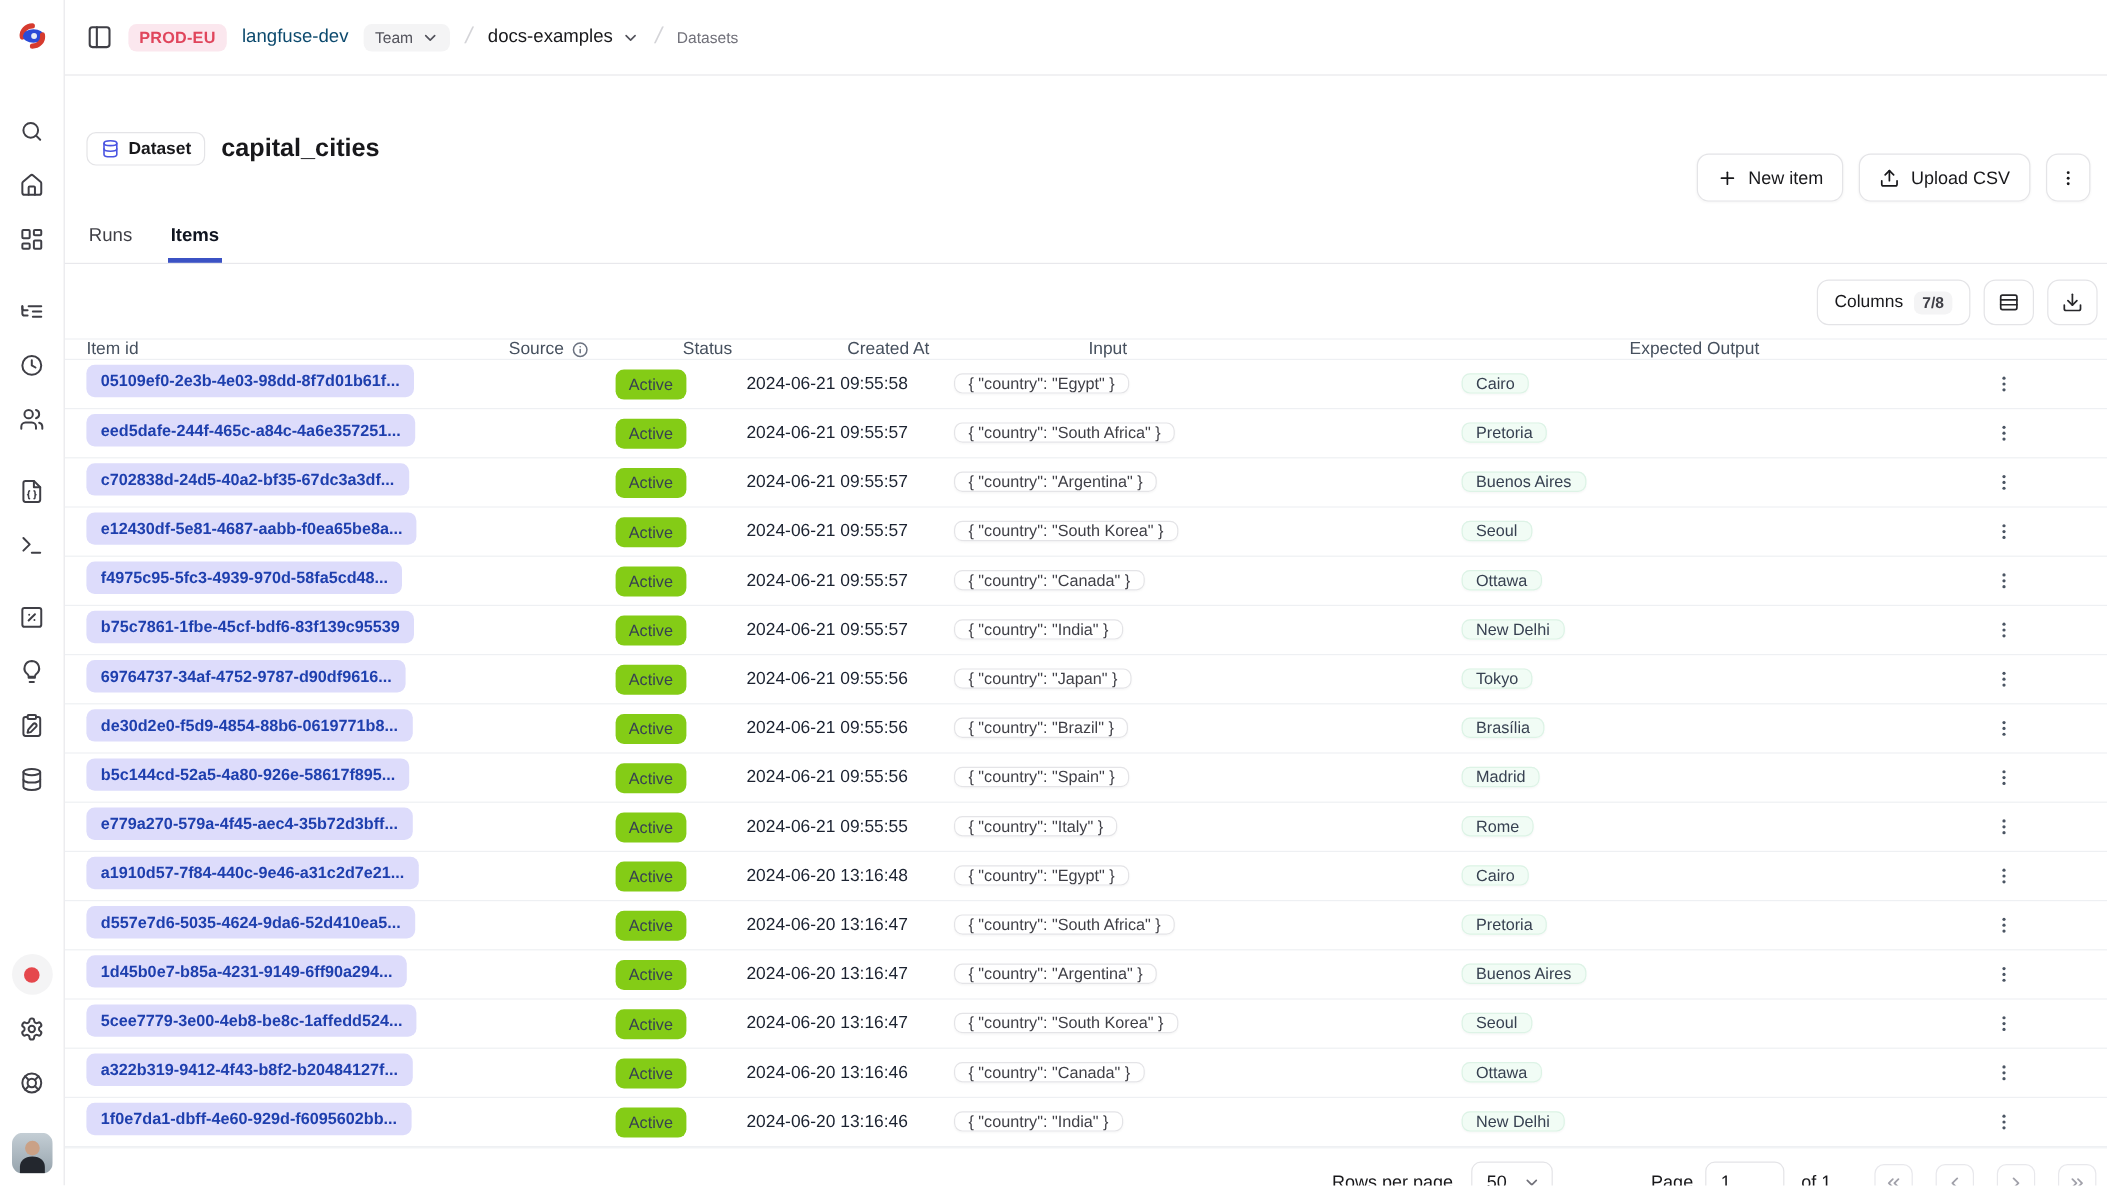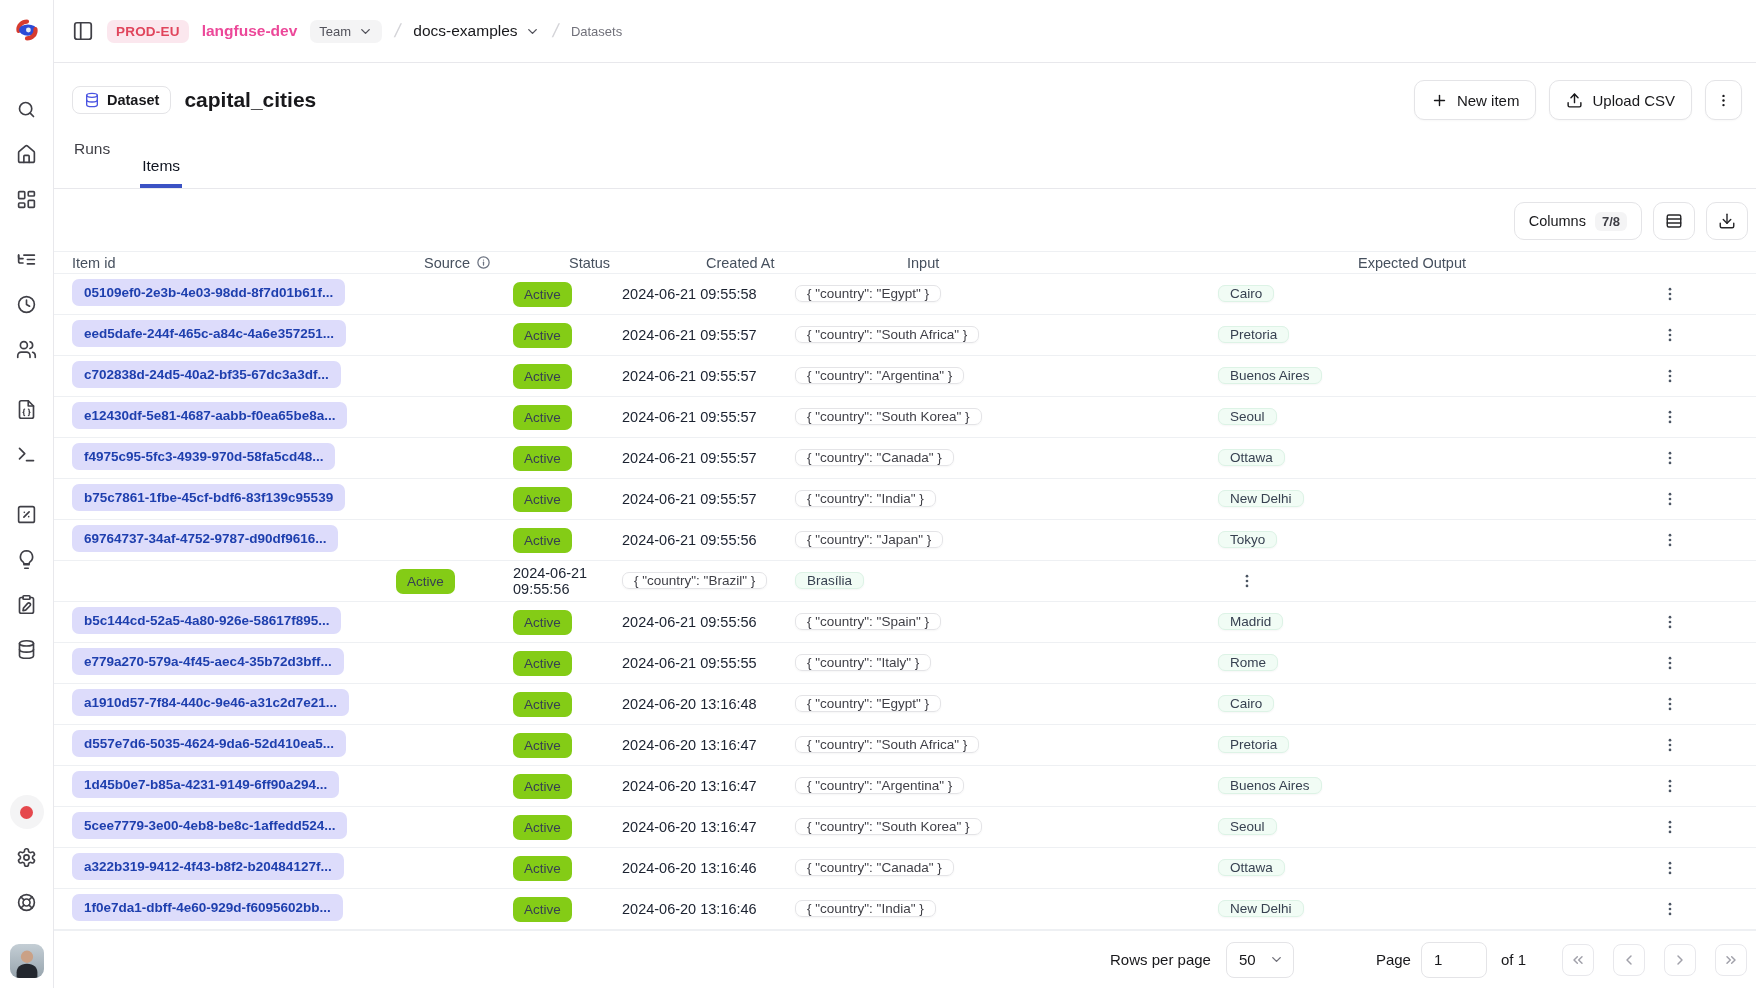--- a/index.html
+++ b/index.html
@@ -20,43 +20,43 @@
   .record-dot{width:13px;height:13px;border-radius:50%;background:#e5484d;}
   .avatar{width:34px;height:34px;border-radius:9px;overflow:hidden;margin-top:14px;flex-shrink:0;cursor:pointer;}
 
   
   .main{flex:1;display:flex;flex-direction:column;min-width:0;}
 
   .topbar{height:63px;border-bottom:1px solid #e8e8ec;display:flex;align-items:center;padding:0 18px;gap:13px;flex-shrink:0;}
   .tb-toggle{color:#3f3f46;display:flex;cursor:pointer;}
   .tb-toggle svg{width:22px;height:22px;}
   .env-badge{background:#fbe7ee;color:#e0455c;font-size:13.5px;font-weight:600;padding:4px 9px;border-radius:7px;letter-spacing:.2px;}
-  .org-name{font-size:15.5px;font-weight:700;color:#ec4899;}
+  .org-name{font-size:15.5px;font-weight:400;color:#0c4a6e;}
   .team-pill{display:flex;align-items:flex-start;gap:7px;background:#f4f4f5;border-radius:7px;padding:4px 9px;
     font-size:13px;color:#52525b;cursor:pointer;}
   .team-pill svg,.crumb-group svg{width:15px;height:15px;color:#52525b;}
   .slash{color:#d4d4d8;font-size:19px;font-weight:300;transform:skewX(-12deg);}
   .crumb-group{display:flex;align-items:center;gap:7px;cursor:pointer;}
   .crumb-project{font-size:15.5px;font-weight:500;color:#18181b;}
   .crumb-section{font-size:13px;color:#71717a;}
 
   .page-head{display:flex;align-items:center;padding:17px 14px 0 18px;gap:13px;}
   .ds-pill{display:flex;align-items:center;gap:7px;border:1px solid #e4e4e7;border-radius:8px;padding:5px 11px;background:#fff;}
   .ds-pill svg{width:16px;height:16px;color:#4a54e1;}
   .ds-pill-label{font-size:14.5px;font-weight:700;color:#18181b;}
   .page-title{font-size:21px;font-weight:700;color:#18181b;}
   .head-spacer{flex:1;}
   .btn{display:flex;align-items:center;gap:9px;height:40px;padding:0 16px;border:1px solid #e4e4e7;border-radius:10px;
-    background:#fff;font-size:15px;font-weight:500;color:#18181b;cursor:pointer;box-shadow:0 1px 2px rgba(0,0,0,.03);}
+    background:#fff;font-size:15px;font-weight:500;color:#18181b;cursor:pointer;box-shadow:0 1px 2px rgba(0,0,0,.03);margin-top:48px;}
   .btn svg{width:17px;height:17px;}
   .btn-icon-only{padding:0;width:37px;justify-content:center;}
 
   .tabs{display:flex;gap:28px;padding:0 18px;margin-top:16px;border-bottom:1px solid #e8e8ec;}
   .tab{font-size:15.5px;padding:4px 2px 9px;border-bottom:4px solid transparent;color:#3f3f46;font-weight:500;cursor:pointer;}
-  .tab.active{color:#0f1420;font-weight:400;border-bottom-color:#3b52c4;margin-top:17px;}
+  .tab.active{color:#0f1420;font-weight:700;border-bottom-color:#3b52c4;}
 
   .toolbar{display:flex;align-items:center;justify-content:flex-end;gap:11px;padding:13px 8px 11px 18px;}
   .tool-btn{display:flex;align-items:center;gap:9px;height:38px;padding:0 14px;border:1px solid #e4e4e7;border-radius:10px;
     background:#fff;font-size:14.5px;font-weight:500;color:#18181b;cursor:pointer;}
   .tool-btn svg{width:18px;height:18px;color:#27272a;}
   .count-pill{background:#f4f4f5;color:#3f3f46;font-size:13px;font-weight:700;border-radius:6px;padding:2px 7px;}
   .tool-icon-btn{width:42px;padding:0;justify-content:center;}
 
   
   .grid-cols{display:grid;grid-template-columns:324px 117px 109px 173px 423px 423px 1fr;align-items:center;padding-left:18px;}
@@ -457,20 +457,21 @@
           <svg viewBox="0 0 24 24" fill="currentColor" stroke="none">
                 <circle cx="12" cy="5.5" r="1.8"></circle>
                 <circle cx="12" cy="12" r="1.8"></circle>
                 <circle cx="12" cy="18.5" r="1.8"></circle>
               </svg>
         </span>
           </span>
       </div>
 
       <div class="grid-cols trow">
+        <span><span class="id-badge">de30d2e0-f5d9-4854-88b6-0619771b8...</span></span>
         <span></span>
         <span><span class="status-badge">Active</span></span>
         <span class="created-cell">2024-06-21 09:55:56</span>
         <span><span class="cell-box">{ "country": "Brazil" }</span></span>
         <span><span class="cell-box expected">Brasília</span></span>
         <span class="kebab-cell">
             <span class="kebab">
           <svg viewBox="0 0 24 24" fill="currentColor" stroke="none">
                 <circle cx="12" cy="5.5" r="1.8"></circle>
                 <circle cx="12" cy="12" r="1.8"></circle>

